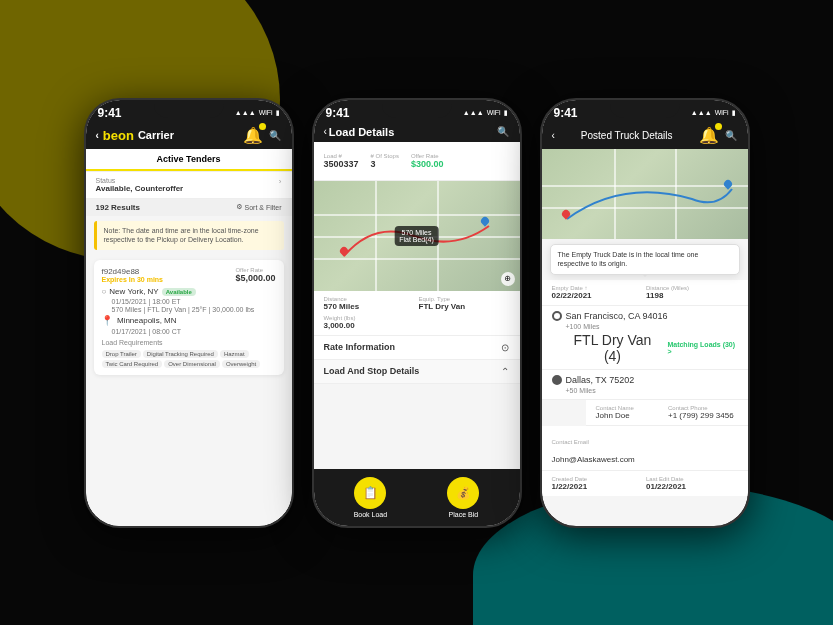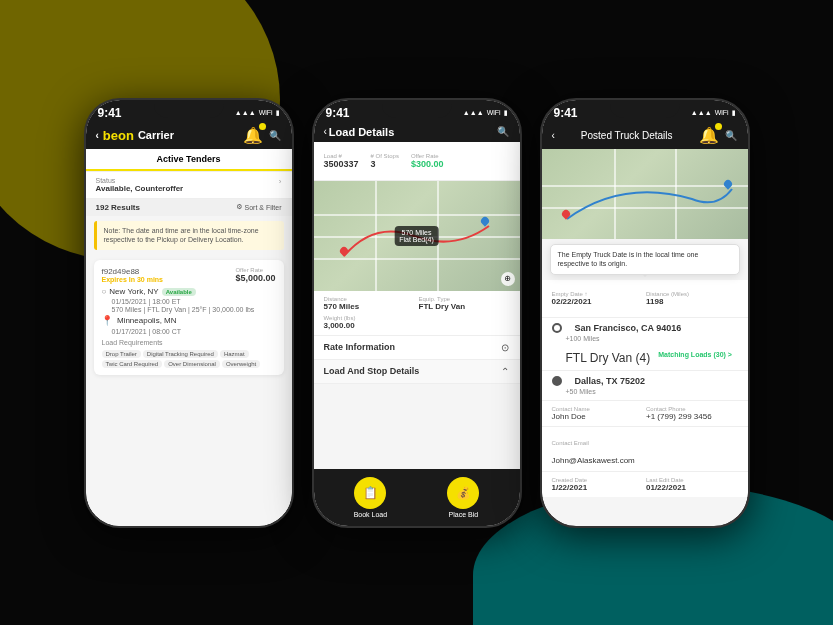--- a/index.html
+++ b/index.html
@@ -406,21 +406,21 @@
       position: absolute;
       bottom: -6px;
       left: 50%;
       transform: translateX(-50%);
       border: 3px solid transparent;
       border-top-color: #ddd;
     }
 
     .truck-info-grid {
       background: #fff;
-      padding: 11px 10px;
+      padding: 5px 10px;
       display: grid;
       grid-template-columns: 1fr 1fr;
       gap: 3px;
       border-bottom: 1px solid #eee;
       flex-shrink: 0;
     }
 
     .location-item {
       background: #fff;
       padding: 5px 10px;
@@ -432,33 +432,34 @@
       width: 10px;
       height: 10px;
       border-radius: 50%;
       border: 2px solid #555;
       display: flex;
       align-items: center;
       justify-content: center;
       flex-shrink: 0;
     }
     .location-dot.filled { background: #555; }
-    .location-name { font-size: 9px; font-weight: 700; color: #333; margin-left: 9px; }
+    .location-name { font-size: 9px; font-weight: 400; color: #333; }
     .location-sub { font-size: 7px; color: #888; margin-left: 14px; }
-    .location-type { font-size: 12px; color: #333; margin-left: 14px; margin-top: 7px; }
+    .location-type { font-size: 14px; color: #333; margin-left: 14px; margin-top: 0; text-align: center; }
     .matching-loads { color: #28c76f; font-size: 7px; font-weight: 600; }
 
     .contact-grid {
       background: #fff;
       padding: 5px 10px;
       display: grid;
       grid-template-columns: 1fr 1fr;
       gap: 3px;
       border-bottom: 1px solid #eee;
       flex-shrink: 0;
+      margin-left: 44px;
     }
     .contact-item { display: flex; flex-direction: column; }
     .contact-label { font-size: 6px; color: #aaa; }
     .contact-value { font-size: 8px; color: #333; }
 
     .full-width-contact {
       background: #fff;
       padding: 4px 10px;
       border-bottom: 1px solid #eee;
       flex-shrink: 0;

